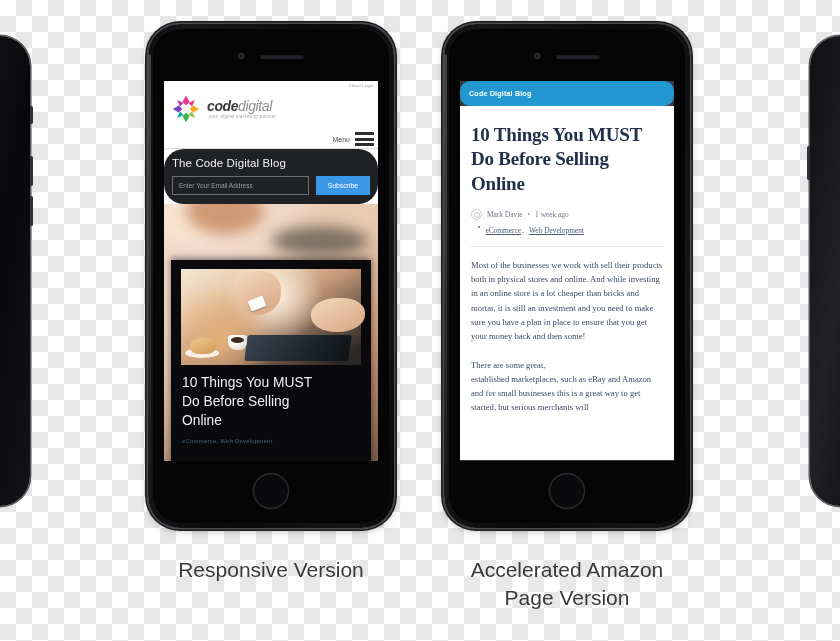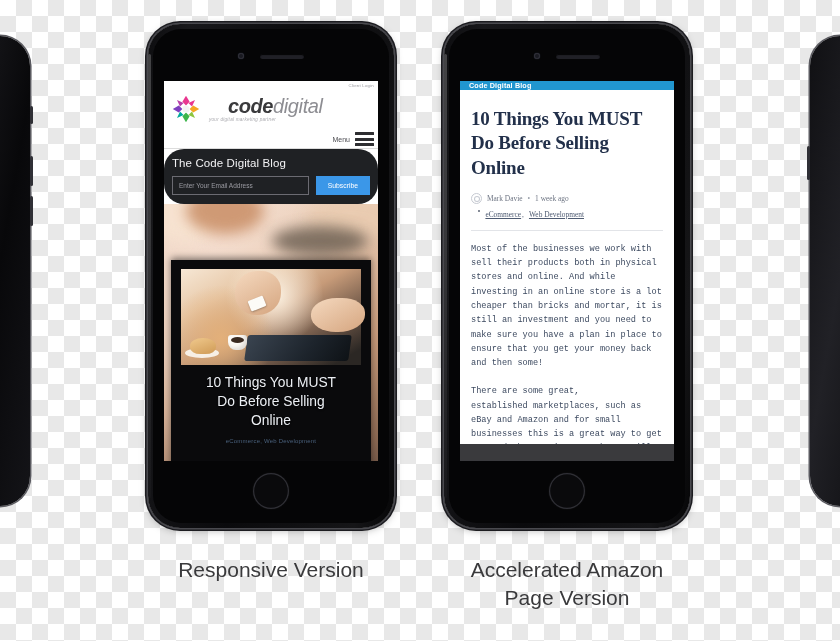--- a/index.html
+++ b/index.html
@@ -124,21 +124,21 @@
     align-items: center;
     gap: 6px;
     padding: 13px 0 0 7px;
   }
   .logo-mark { width: 30px; height: 30px; flex: 0 0 30px; }
   .logo-type {
     display: flex;
     flex-direction: column;
     line-height: 1;
   }
-  .logo-word { font-size: 20px; letter-spacing: -.4px; margin-left: 21px; }
+  .logo-word { font-size: 14px; letter-spacing: -.4px; }
   .logo-word .b { font-weight: bold; font-style: italic; color: #3a3a3c; }
   .logo-word .l { font-style: italic; color: #8d8d92; font-weight: 300; }
   .logo-tag {
     font-size: 4.6px;
     font-style: italic;
     color: #a9a9ae;
     margin-top: 2px;
     margin-left: 2px;
     letter-spacing: .25px;
   }
@@ -280,21 +280,20 @@
     background: #fcfbf7;
     border-radius: 1.5px;
     transform: rotate(-22deg);
     box-shadow: 0 1px 2px rgba(0,0,0,.3);
   }
 
   .hero-overlay-text {
     position: absolute;
     left: 11px; right: 11px;
     top: 114px;
-    text-align: center;
   }
   .hero-title {
     color: #eceff4;
     font-size: 13.8px;
     line-height: 1.36;
     font-weight: 400;
     text-shadow: 0 1px 2px rgba(0,0,0,.7);
   }
   .hero-sub {
     margin-top: 8px;
@@ -302,21 +301,22 @@
     color: #49607c;
     letter-spacing: .2px;
   }
 
   
   #phone-amp { left: 444px; top: 24px; width: 246px; height: 504px; }
 
   .amp-screen { background: #3a3a3d; }
   .amp-bar {
     background: #2196cf;
-    padding: 0 9px;
+    padding: 8px 9px;
+    border-radius: 10px;
   }
   .amp-bar-title {
     color: #ffffff;
     font-size: 7.2px;
     font-weight: bold;
     letter-spacing: .15px;
   }
   .amp-body {
     background: #ffffff;
     padding: 17px 11px 0 11px;
@@ -376,21 +376,21 @@
     color: #4e5b72;
     text-decoration: underline;
     cursor: pointer;
   }
   .amp-rule {
     margin: 11px 0 0 0;
     border: none;
     border-top: 1px solid #e2e4e8;
   }
   .amp-para {
-    font-family: Liberation Mono, monospace;
+    font-family: Liberation Serif, serif;
     font-size: 8.6px;
     line-height: 1.66;
     color: #3d4a60;
     margin-top: 11px;
   }
 
   
   .caption {
     position: absolute;
     text-align: center;

